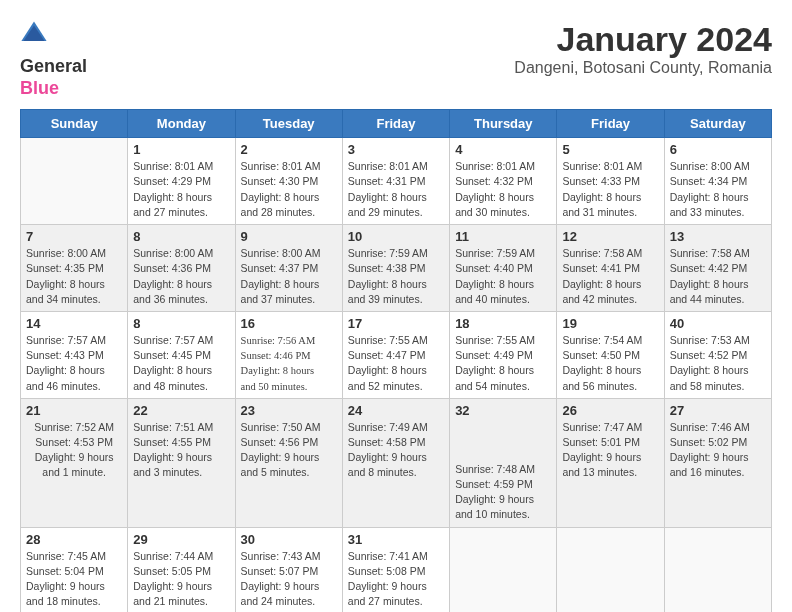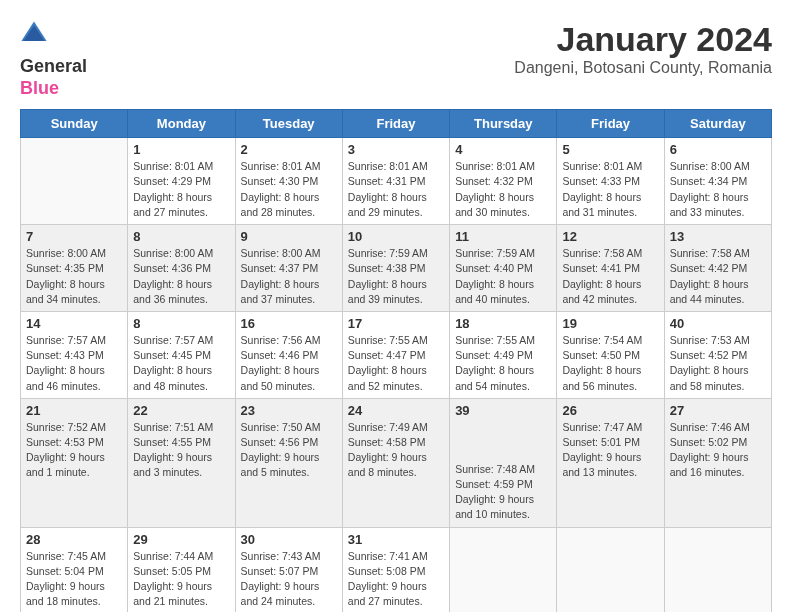--- a/index.html
+++ b/index.html
@@ -231,21 +231,21 @@
         </td>
         <td>
           <div class="day-num">8</div>
           <div class="day-info" style="white-space: pre-line;">Sunrise: 7:57 AM
 Sunset: 4:45 PM
 Daylight: 8 hours
 and 48 minutes.</div>
         </td>
         <td>
           <div class="day-num">16</div>
-          <div class="day-info" style="white-space: pre-line;">Sunrise: 7:56 AM
+          <div class="day-info" style="white-space: pre-line; font-family: Liberation Serif, serif;">Sunrise: 7:56 AM
 Sunset: 4:46 PM
 Daylight: 8 hours
 and 50 minutes.</div>
         </td>
         <td>
           <div class="day-num">17</div>
           <div class="day-info" style="white-space: pre-line;">Sunrise: 7:55 AM
 Sunset: 4:47 PM
 Daylight: 8 hours
 and 52 minutes.</div>
@@ -268,21 +268,21 @@
           <div class="day-num">40</div>
           <div class="day-info" style="white-space: pre-line;">Sunrise: 7:53 AM
 Sunset: 4:52 PM
 Daylight: 8 hours
 and 58 minutes.</div>
         </td>
       </tr>
       <tr class="row-shaded">
         <td>
           <div class="day-num">21</div>
-          <div class="day-info" style="white-space: pre-line;">Sunrise: 7:52 AM
+          <div class="day-info" style="white-space: pre-line; text-align: center;">Sunrise: 7:52 AM
 Sunset: 4:53 PM
 Daylight: 9 hours
 and 1 minute.</div>
         </td>
         <td>
           <div class="day-num">22</div>
           <div class="day-info" style="white-space: pre-line;">Sunrise: 7:51 AM
 Sunset: 4:55 PM
 Daylight: 9 hours
 and 3 minutes.</div>
@@ -295,21 +295,21 @@
 and 5 minutes.</div>
         </td>
         <td>
           <div class="day-num">24</div>
           <div class="day-info" style="white-space: pre-line;">Sunrise: 7:49 AM
 Sunset: 4:58 PM
 Daylight: 9 hours
 and 8 minutes.</div>
         </td>
         <td>
-          <div class="day-num">39</div>
+          <div class="day-num">32</div>
           <div class="day-info" style="white-space: pre-line; margin-top: 44px;">Sunrise: 7:48 AM
 Sunset: 4:59 PM
 Daylight: 9 hours
 and 10 minutes.</div>
         </td>
         <td>
           <div class="day-num">26</div>
           <div class="day-info" style="white-space: pre-line;">Sunrise: 7:47 AM
 Sunset: 5:01 PM
 Daylight: 9 hours

